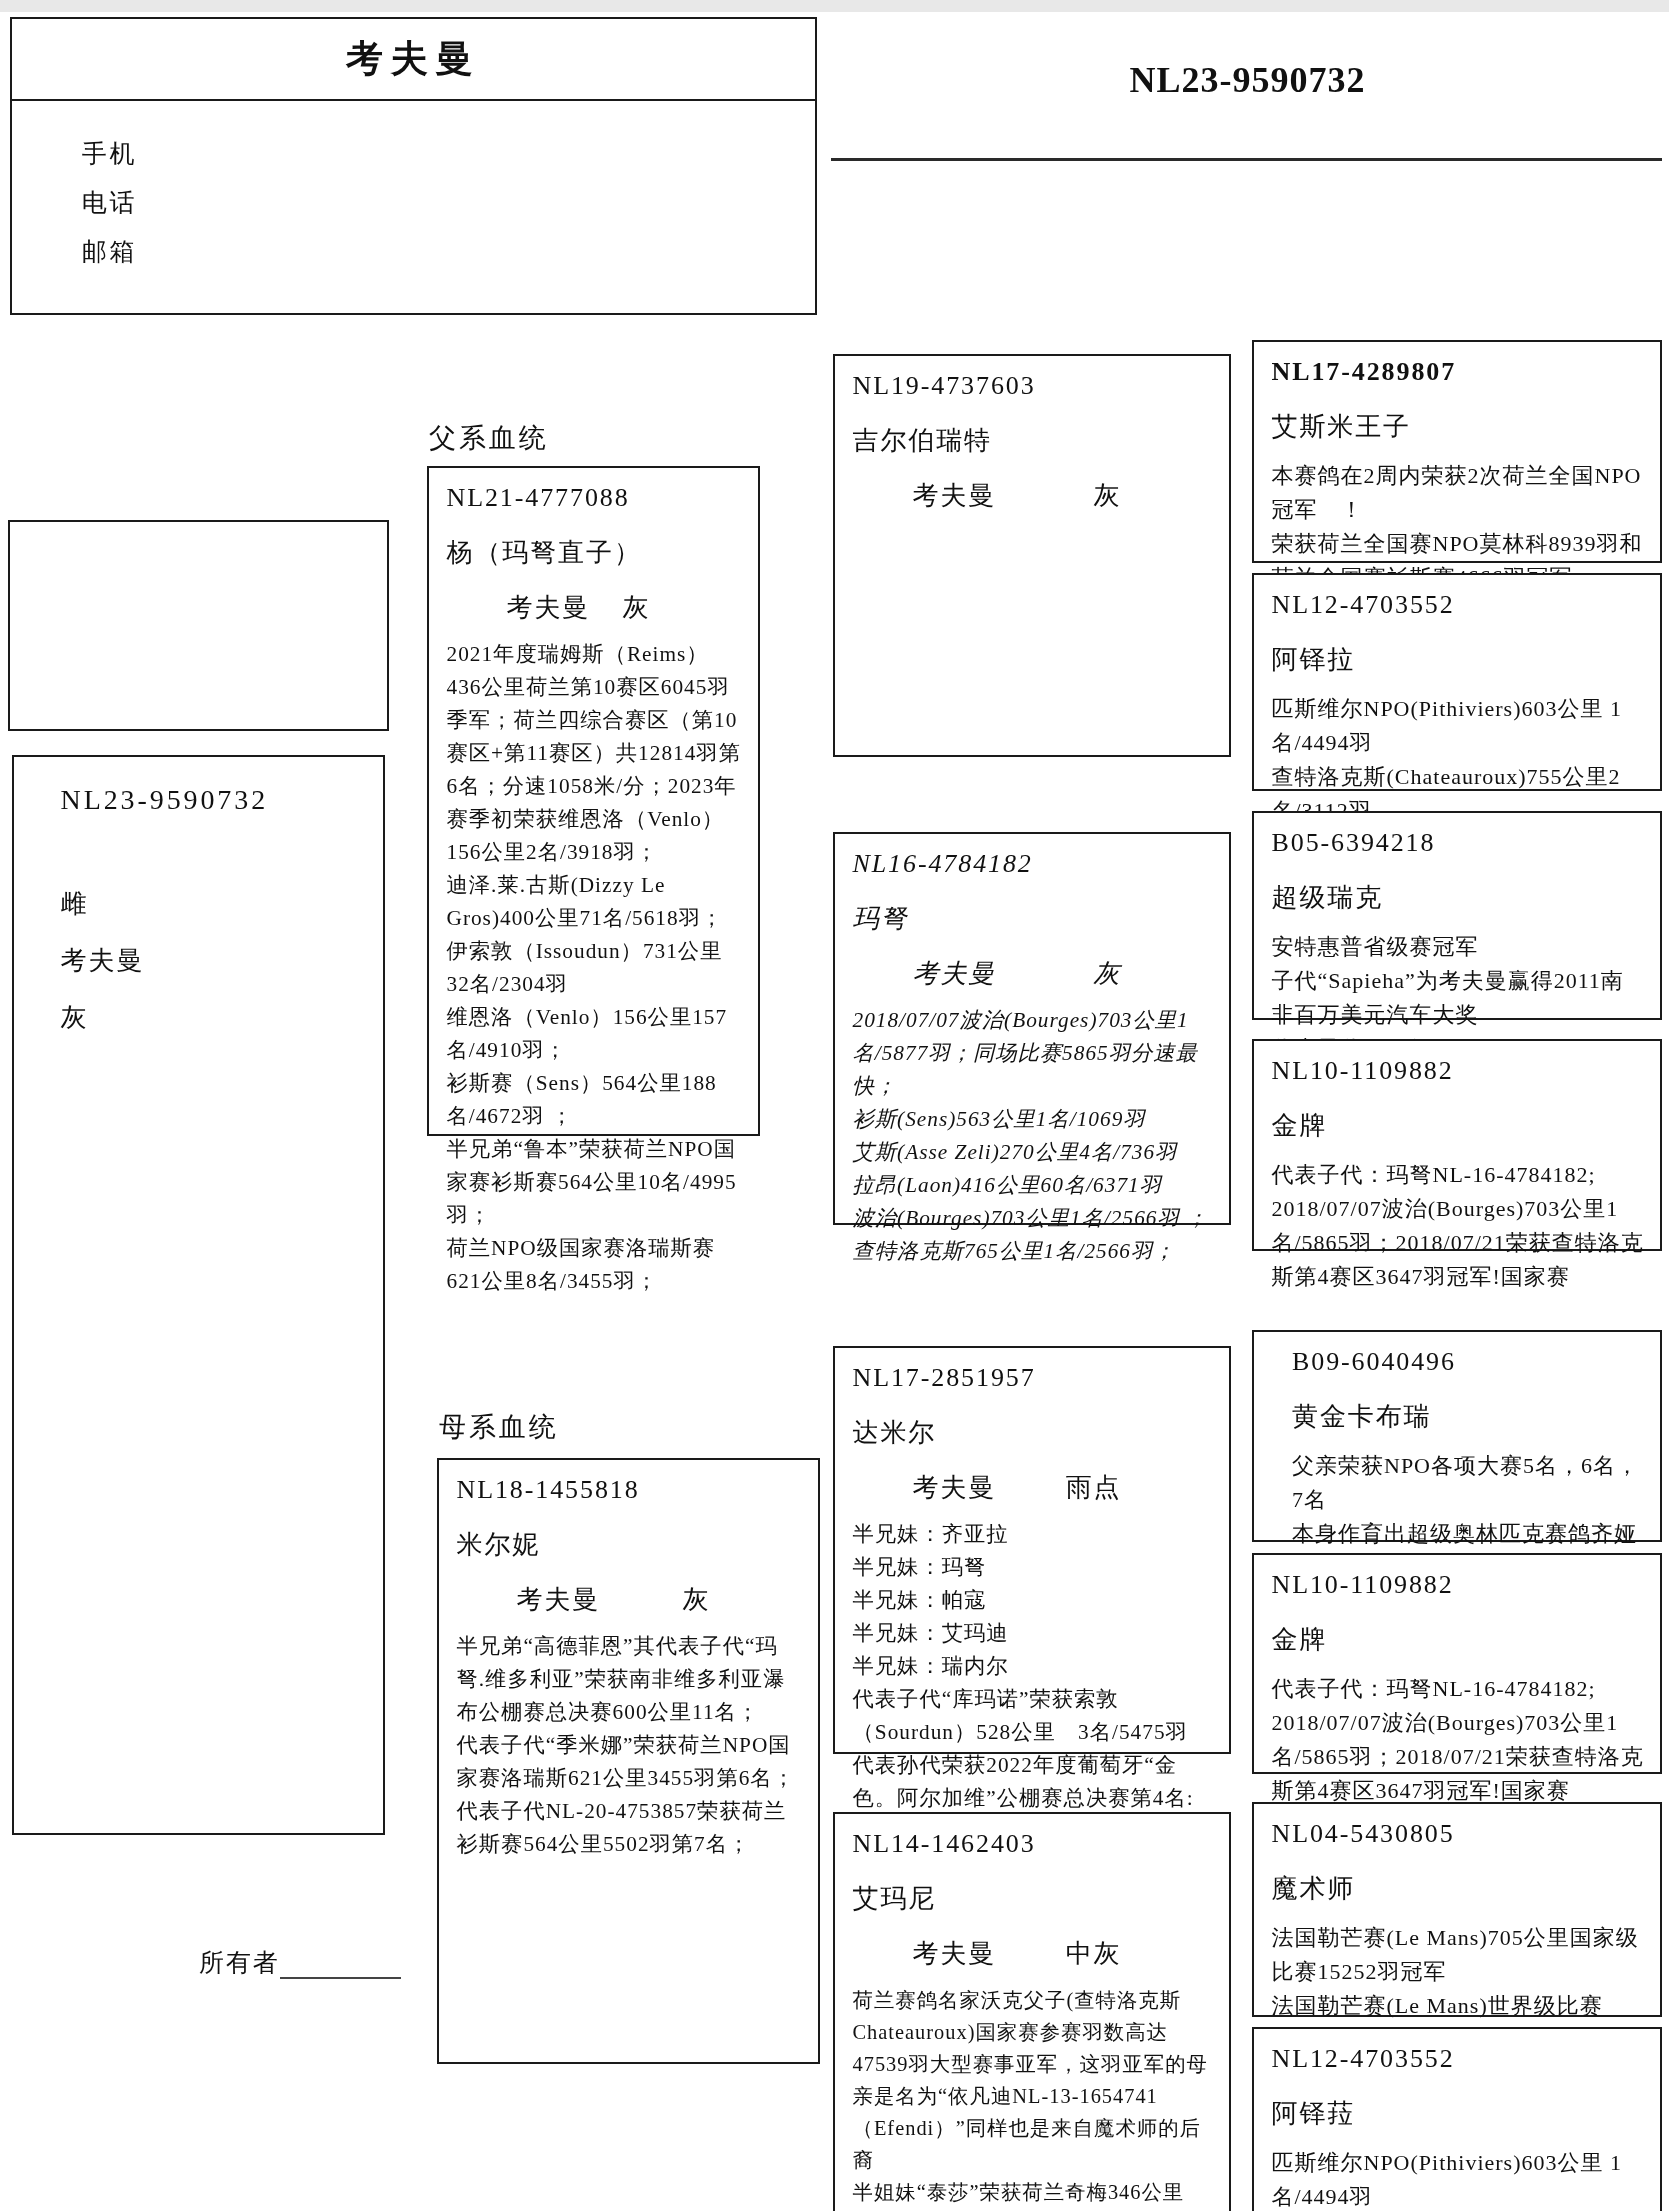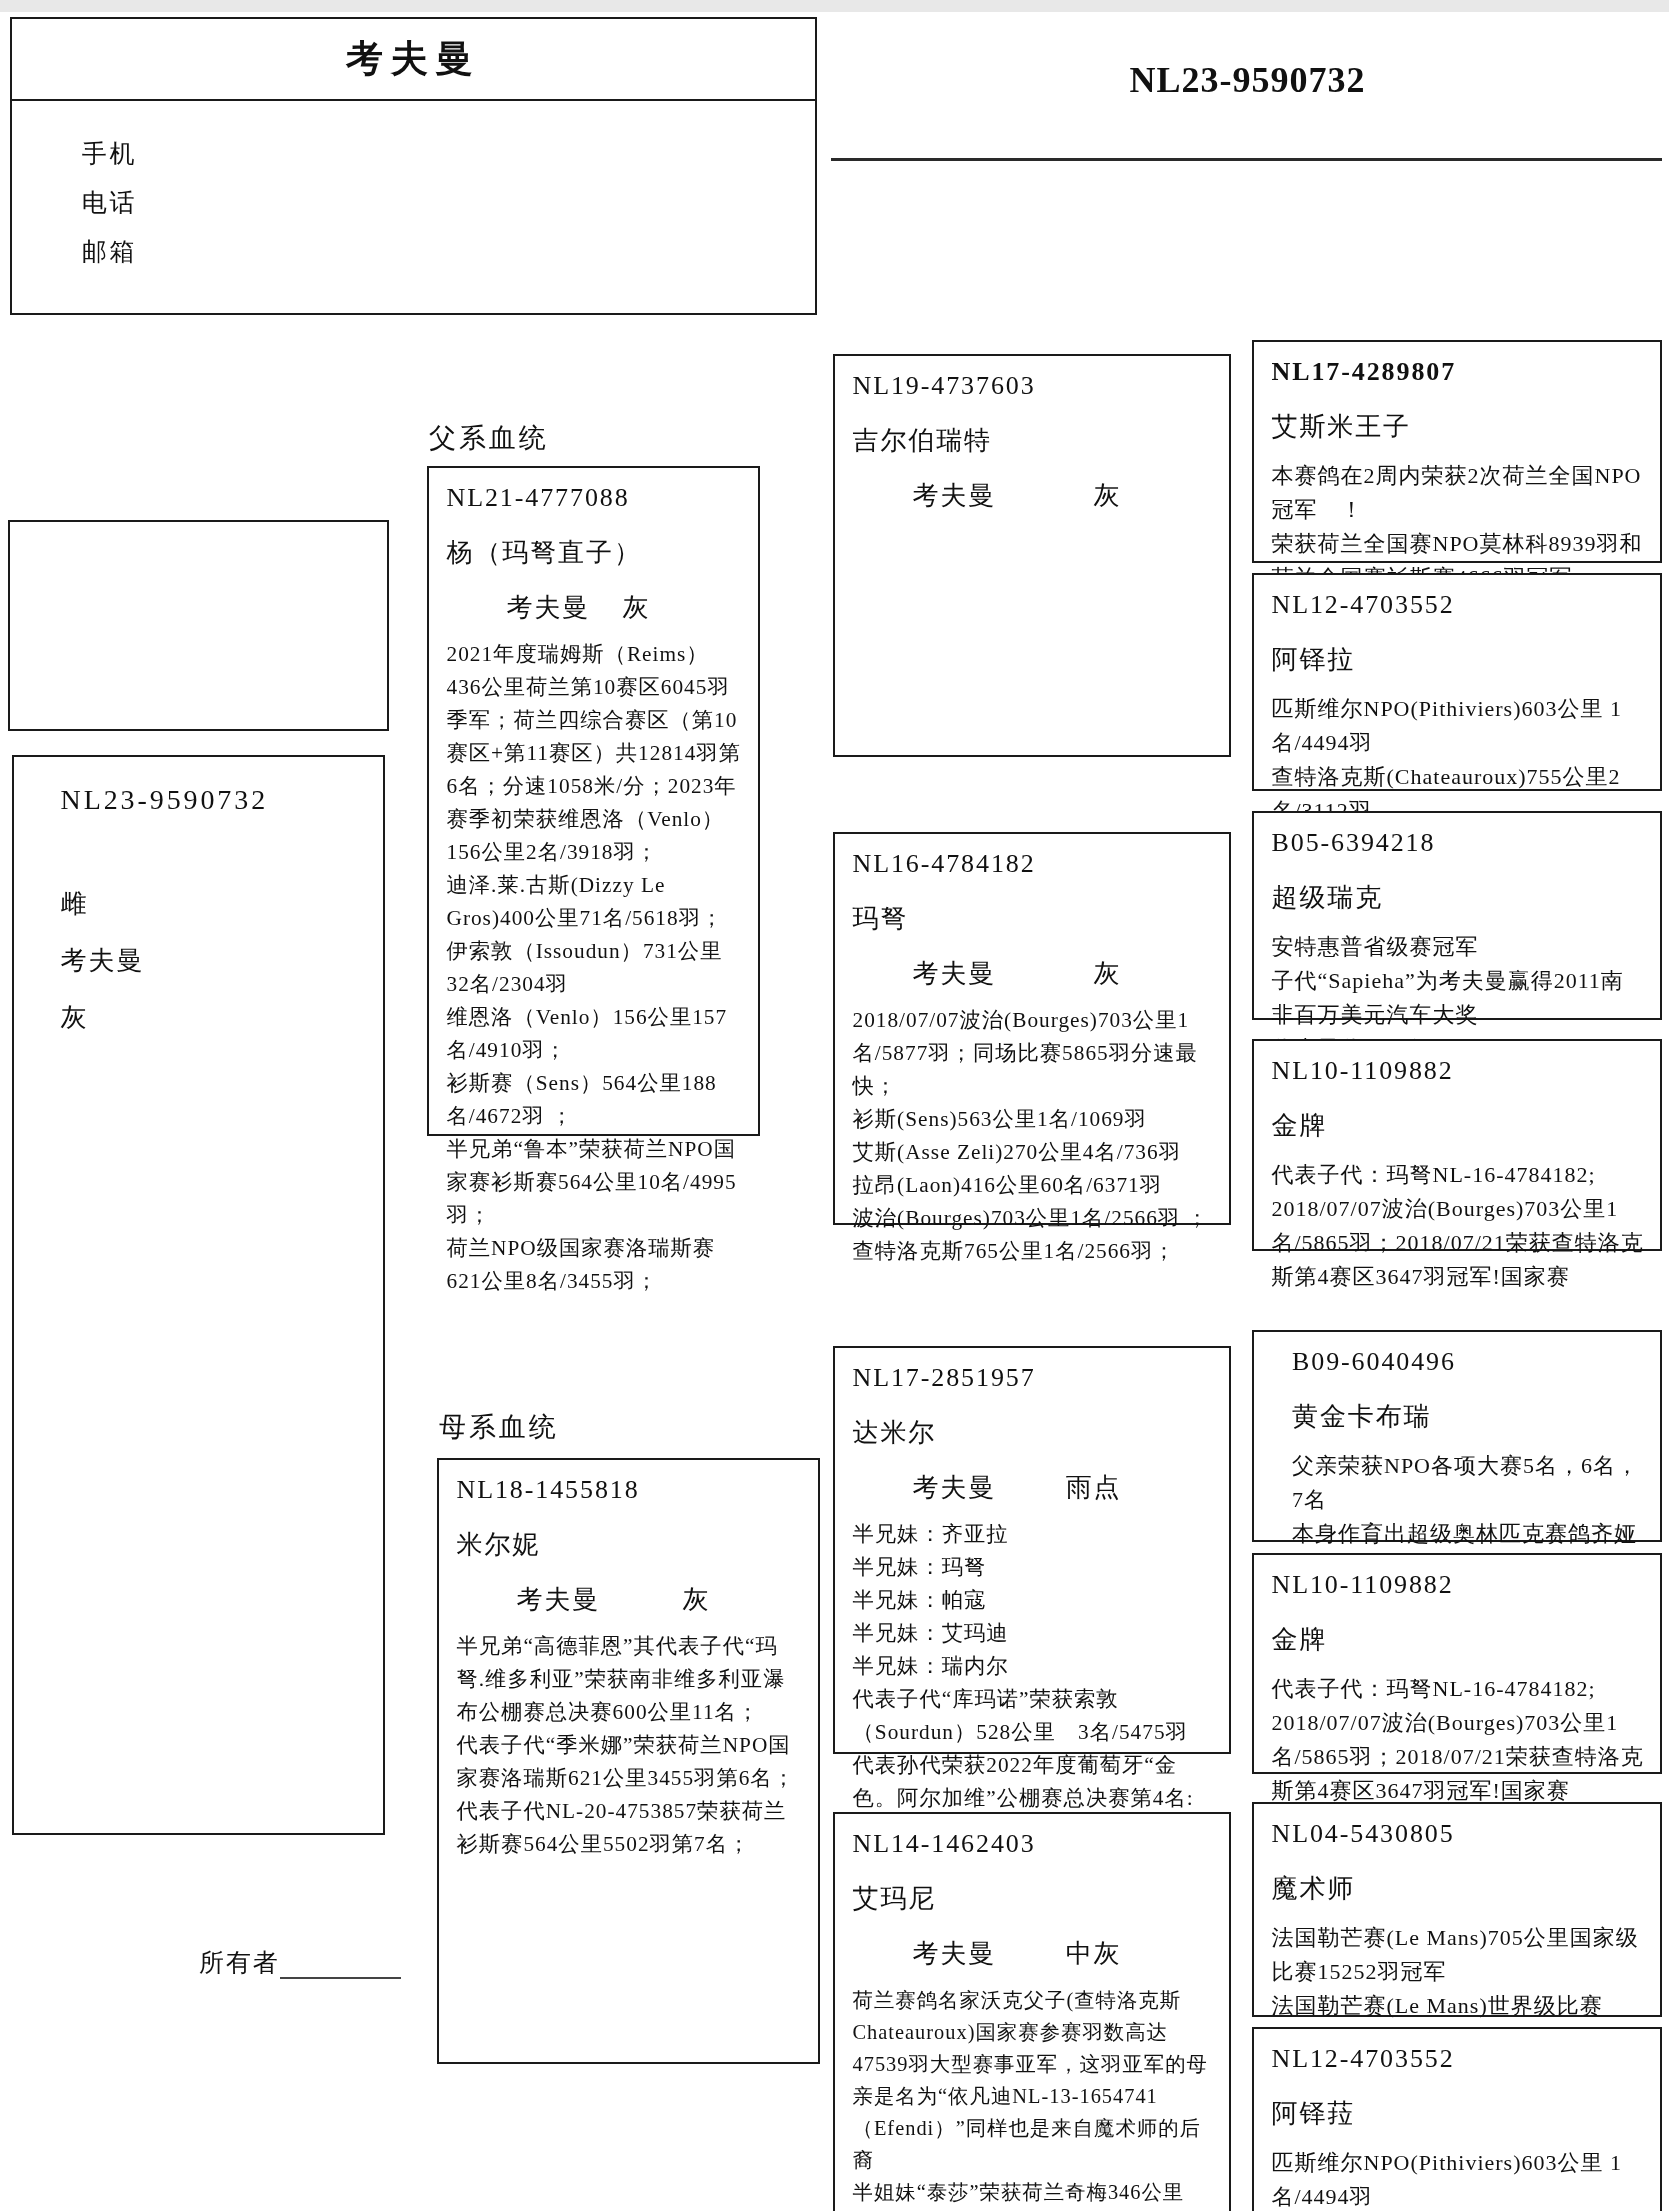--- a/index.html
+++ b/index.html
@@ -71,21 +71,21 @@
   }
   .pbox .details{
     margin-top:15.5px;font-size:21.3px;letter-spacing:1px;
     line-height:33px;white-space:pre-line;
   }
   .pbox .details.small{font-size:20.4px;line-height:32px;}
   
   .box-father{left:427px;top:454px;width:333px;height:670px;}
   .box-mother{left:437px;top:1446px;width:383px;height:606px;}
   .box-fsire{left:833px;top:342px;width:398px;height:403px;}
-  .box-fdam{left:833px;top:820px;width:398px;height:393px;}
+  .box-fdam{left:833px;top:820px;width:398px;height:393px;font-style:italic;}
   .box-msire{left:833px;top:1334px;width:398px;height:408px;}
   .box-mdam{left:833px;top:1800px;width:398px;height:403px;}
   .box-g1{left:1252px;top:328px;width:410px;height:223px;}
   .box-g2{left:1252px;top:561px;width:410px;height:218px;}
   .box-g3{left:1252px;top:799px;width:410px;height:209px;}
   .box-g4{left:1252px;top:1027px;width:410px;height:212px;}
   .box-g5{left:1252px;top:1318px;width:410px;height:212px;padding-left:38px;}
   .box-g6{left:1252px;top:1541px;width:410px;height:221px;}
   .box-g7{left:1252px;top:1790px;width:410px;height:215px;}
   .box-g8{left:1252px;top:2015px;width:410px;height:194px;}

